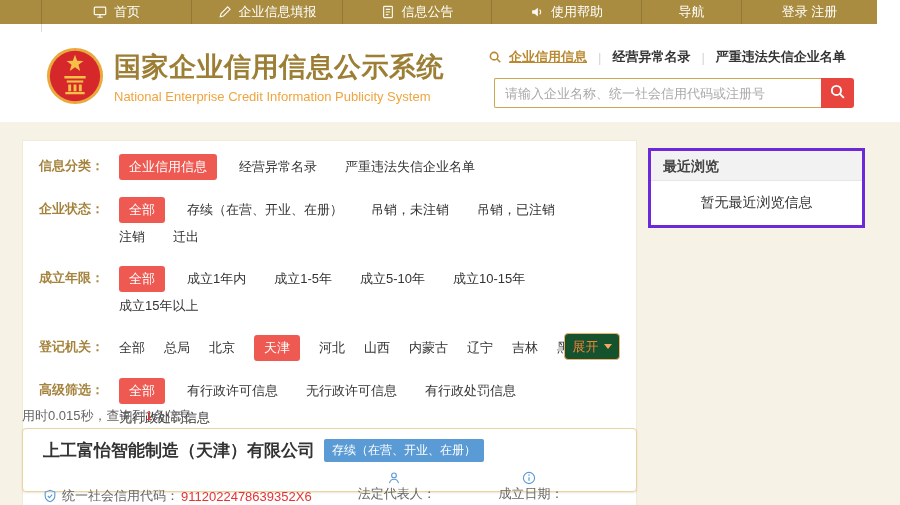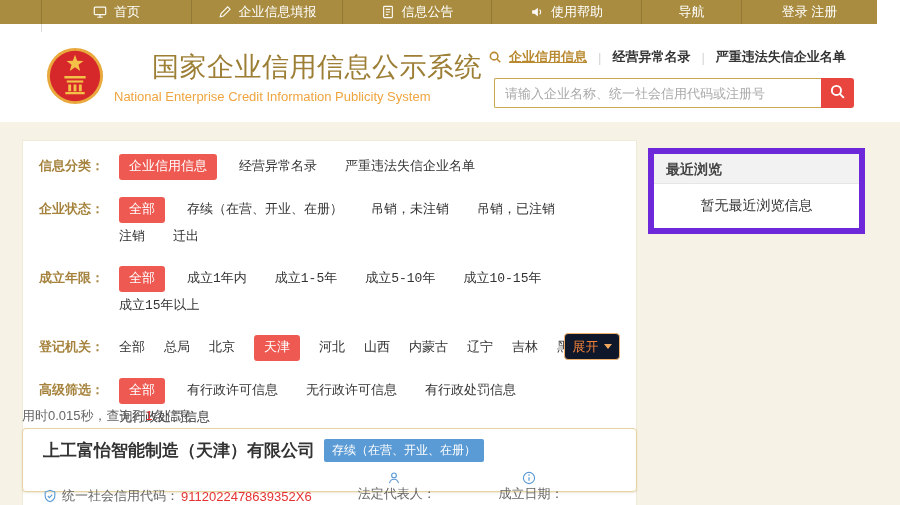--- a/index.html
+++ b/index.html
@@ -28,21 +28,21 @@
   .nav-item:nth-of-type(3) { width: 151px; }
   .nav-item:nth-of-type(4) { width: 149px; }
   .nav-item:nth-of-type(5) { width: 150px; }
   .nav-item:nth-of-type(6) { width: 100px; }
   .nav-item:nth-of-type(7) { width: 135px; border-right: none; }
   .nav-item svg { display: block; opacity: 0.95; }
   
   .site-header { position: absolute; top: 32px; left: 0; width: 900px; height: 90px; background: #fff; }
   .emblem { position: absolute; left: 46px; top: 15px; width: 58px; height: 58px; }
   .title-block { position: absolute; left: 114px; top: 17px; }
-  .site-title { font-size: 27px; font-weight: normal; color: #9c7e35; letter-spacing: 0.5px; margin-left: 38px; }
+  .site-title { font-size: 27px; font-weight: bold; color: #9c7e35; letter-spacing: 0.5px; }
   .site-subtitle { font-size: 13px; color: #efa53f; margin-top: 4px; }
   .search-block { position: absolute; left: 488px; top: 15px; width: 372px; }
   .search-tabs { display: flex; align-items: center; font-size: 13px; font-weight: bold; color: #333; height: 20px; }
   .search-tabs .mag { color: #b8892f; margin-right: 7px; display: inline-flex; }
   .search-tab { cursor: pointer; white-space: nowrap; }
   .search-tab.active { color: #b8892f; text-decoration: underline; }
   .tab-divider { color: #d5d5d5; margin: 0 11px; font-weight: normal; }
   .search-row { display: flex; margin-top: 11px; padding-left: 6px; }
   .search-input {
     width: 327px; height: 30px;
@@ -62,45 +62,45 @@
   
   .main { position: absolute; top: 122px; left: 0; width: 900px; height: 383px; background: #f7f2e6; padding-left: 16px; }
   
   .filter-panel {
     position: absolute; left: 22px; top: 18px; width: 615px;
     background: #fff; border: 1px solid #f0ead9;
     padding: 12px 16px 6px;
   }
   .filter-row { position: relative; display: flex; margin-bottom: 16px; }
   .filter-label { width: 80px; flex: none; color: #a5833d; font-weight: bold; font-size: 13px; line-height: 26px; }
-  .filter-options { flex: 1; font-family: Liberation Mono, monospace; }
+  .filter-options { flex: 1; }
   .option-line { line-height: 26px; }
   .option-line + .option-line { margin-top: 6px; }
   .filter-option {
     display: inline-block; font-size: 13px; color: #333;
     margin-right: 28px; cursor: pointer; line-height: 20px; white-space: nowrap;
   }
   .filter-row.compact .filter-option { margin-right: 19px; }
   .filter-option.selected { background: #ee5a52; color: #fff; padding: 3px 10px; border-radius: 3px; margin-right: 22px; }
   .expand-btn {
     position: absolute; right: 0; top: -1px;
     width: 56px; height: 27px;
     border: 1px solid #f3b26b; border-radius: 4px;
-    background: #0f172a; color: #f0803a; font-size: 13px;
+    background: #14532d; color: #f0803a; font-size: 13px;
     display: flex; align-items: center; justify-content: center; gap: 5px;
     cursor: pointer;
   }
   .caret-down {
     width: 0; height: 0; display: inline-block;
     border-left: 4px solid transparent; border-right: 4px solid transparent;
     border-top: 5px solid #f0a95e;
   }
   .collapse-link { text-align: center; color: #f5813d; font-size: 13px; padding: 2px 0 6px; cursor: pointer; }
   
-  .sidebar { position: absolute; left: 648px; top: 26px; width: 217px; background: #fff; border: 6px solid #6d28d9; }
+  .sidebar { position: absolute; left: 648px; top: 26px; width: 217px; background: #fff; border: 3px solid #6d28d9; }
   .sidebar-header {
     height: 30px; line-height: 30px; background: #f2f2f2;
     padding-left: 12px; font-size: 14px; color: #444; font-weight: bold;
     border-bottom: 1px solid #e6e6e6;
   }
   .sidebar-body { height: 44px; display: flex; align-items: center; justify-content: center; font-size: 14px; color: #333; }
   
   .summary { position: absolute; left: 22px; top: 285px; font-size: 13px; color: #666; }
   .summary .count { color: #e53333; }
   .result-card {

